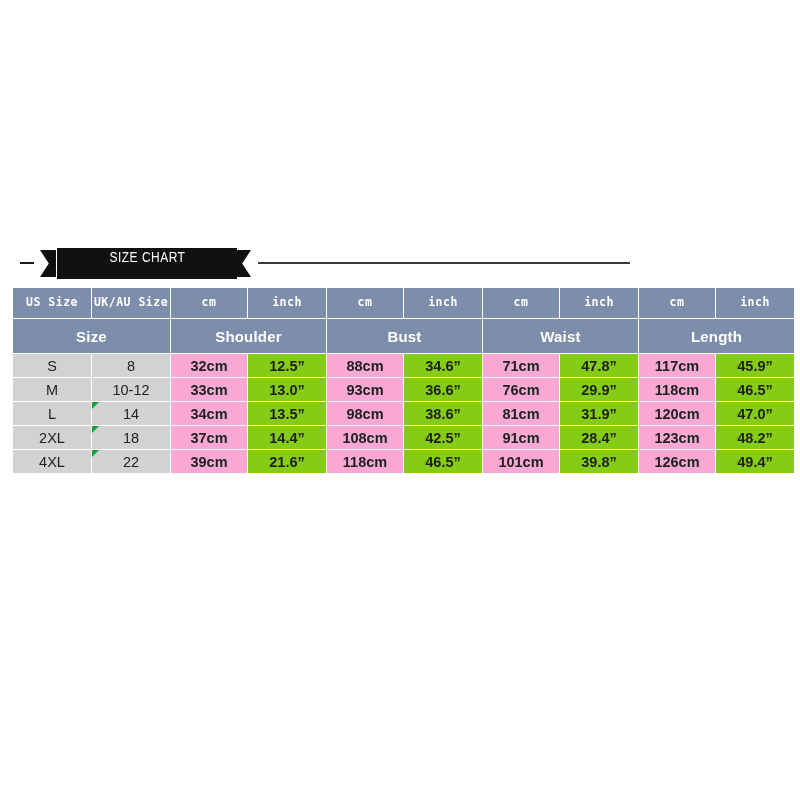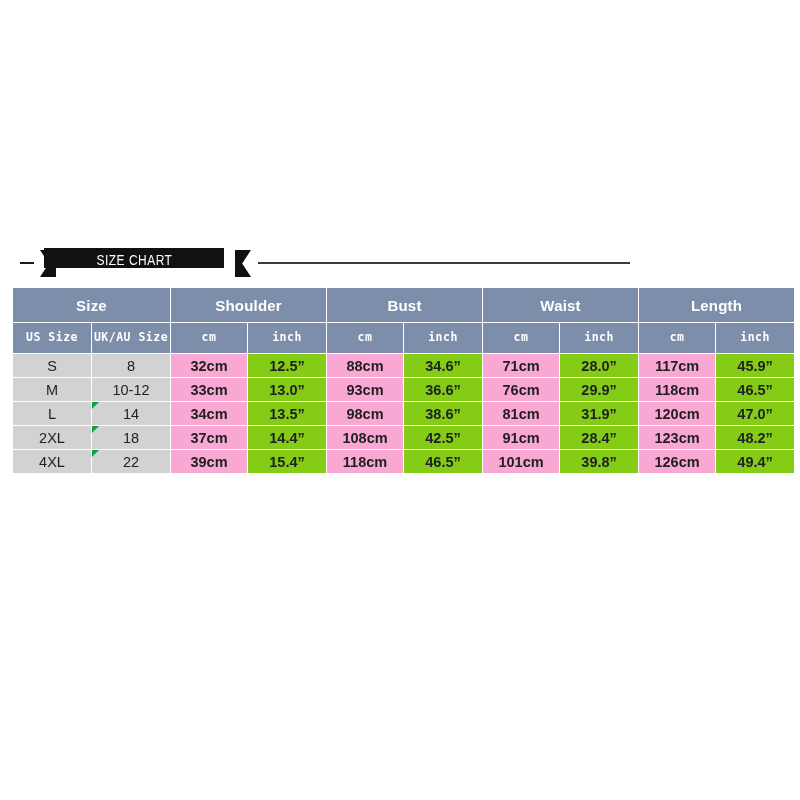--- a/index.html
+++ b/index.html
@@ -35,27 +35,27 @@
     position: absolute;
     left: 40px;
     top: 2px;
     width: 16px;
     height: 27px;
     background: #111111;
     clip-path: polygon(0 0, 100% 0, 100% 100%, 0 100%, 55% 50%);
   }
   .ribbon-body {
     position: absolute;
-    left: 44px;
+    left: 57px;
     top: 0px;
     width: 180px;
-    height: 20px;
+    height: 31px;
     background: #111111;
     display: flex;
-    align-items: flex-end;
+    align-items: flex-start;
     justify-content: center;
   }
   .ribbon-body span {
     color: #ffffff;
     font-family: "Liberation Sans Narrow", "Liberation Sans", sans-serif;
     font-size: 15px;
     font-weight: 400;
     letter-spacing: 0.6px;
     transform: scaleX(0.8);
     transform-origin: center;
@@ -180,49 +180,49 @@
       <col class="c-inch">
     <col class="c-cm">
       <col class="c-inch">
     <col class="c-cm">
       <col class="c-inch">
     <col class="c-cm">
       <col class="c-inch">
   </colgroup>
   <tbody>
     <tr>
+      <td class="hdr-sub">US Size</td>
+      <td class="hdr-sub">UK/AU Size</td>
+      <td class="hdr-sub">cm</td>
+      <td class="hdr-sub">inch</td>
+      <td class="hdr-sub">cm</td>
+      <td class="hdr-sub">inch</td>
+      <td class="hdr-sub">cm</td>
+      <td class="hdr-sub">inch</td>
+      <td class="hdr-sub">cm</td>
+      <td class="hdr-sub">inch</td>
+    </tr>
+    <tr>
       <td class="hdr-group" colspan="2">Size</td>
       <td class="hdr-group" colspan="2">Shoulder</td>
       <td class="hdr-group" colspan="2">Bust</td>
       <td class="hdr-group" colspan="2">Waist</td>
       <td class="hdr-group" colspan="2">Length</td>
-    </tr>
-    <tr>
-      <td class="hdr-sub">US Size</td>
-      <td class="hdr-sub">UK/AU Size</td>
-      <td class="hdr-sub">cm</td>
-      <td class="hdr-sub">inch</td>
-      <td class="hdr-sub">cm</td>
-      <td class="hdr-sub">inch</td>
-      <td class="hdr-sub">cm</td>
-      <td class="hdr-sub">inch</td>
-      <td class="hdr-sub">cm</td>
-      <td class="hdr-sub">inch</td>
     </tr>
   </tbody>
   <tbody id="table-body">
       <tr>
         <td class="cell-size">S</td>
         <td class="cell-size">8</td>
         <td class="cell-cm">32cm</td>
         <td class="cell-inch">12.5”</td>
         <td class="cell-cm">88cm</td>
         <td class="cell-inch">34.6”</td>
         <td class="cell-cm">71cm</td>
-        <td class="cell-inch">28.0”</td>
+        <td class="cell-inch">47.8”</td>
         <td class="cell-cm">117cm</td>
         <td class="cell-inch">45.9”</td>
       </tr>
       <tr>
         <td class="cell-size">M</td>
         <td class="cell-size">10-12</td>
         <td class="cell-cm">33cm</td>
         <td class="cell-inch">13.0”</td>
         <td class="cell-cm">93cm</td>
         <td class="cell-inch">36.6”</td>
@@ -252,21 +252,21 @@
         <td class="cell-inch">42.5”</td>
         <td class="cell-cm">91cm</td>
         <td class="cell-inch">28.4”</td>
         <td class="cell-cm">123cm</td>
         <td class="cell-inch">48.2”</td>
       </tr>
       <tr>
         <td class="cell-size">4XL</td>
         <td class="cell-size cell-marker"><span class="marker-tri"></span><span>22</span></td>
         <td class="cell-cm">39cm</td>
-        <td class="cell-inch">15.4”</td>
+        <td class="cell-inch">21.6”</td>
         <td class="cell-cm">118cm</td>
         <td class="cell-inch">46.5”</td>
         <td class="cell-cm">101cm</td>
         <td class="cell-inch">39.8”</td>
         <td class="cell-cm">126cm</td>
         <td class="cell-inch">49.4”</td>
       </tr>
     </tbody>
 </table>
 

